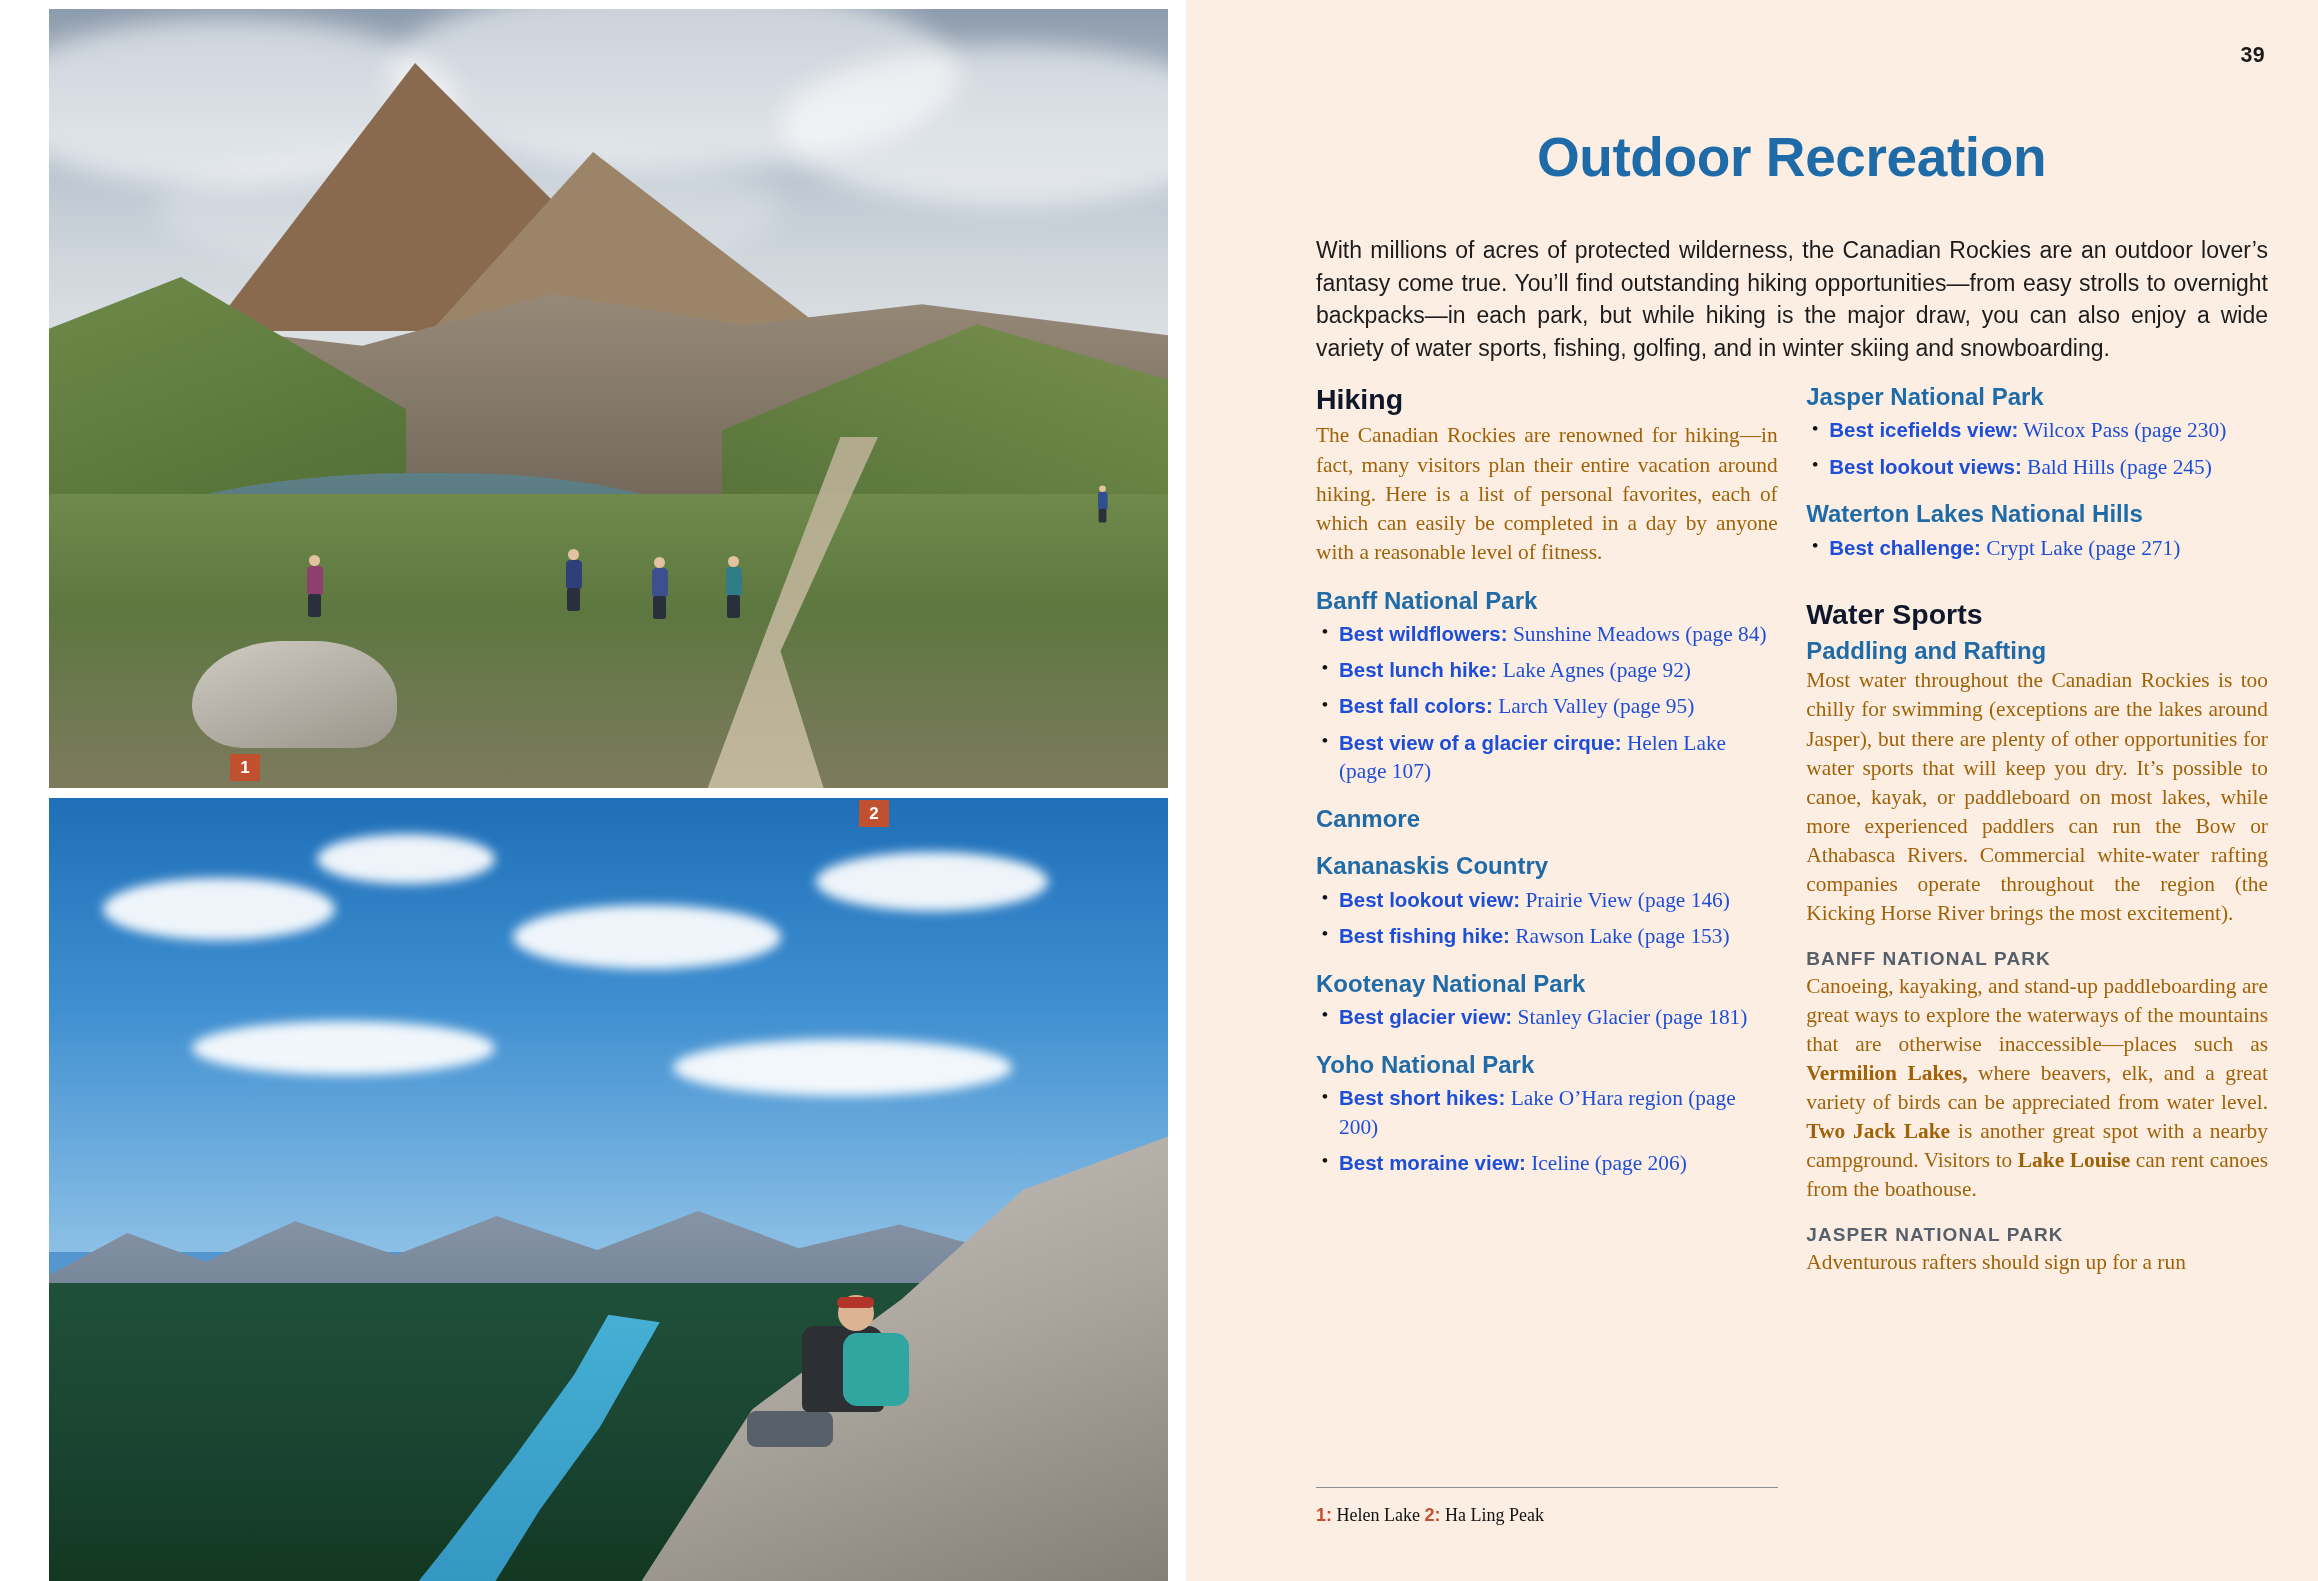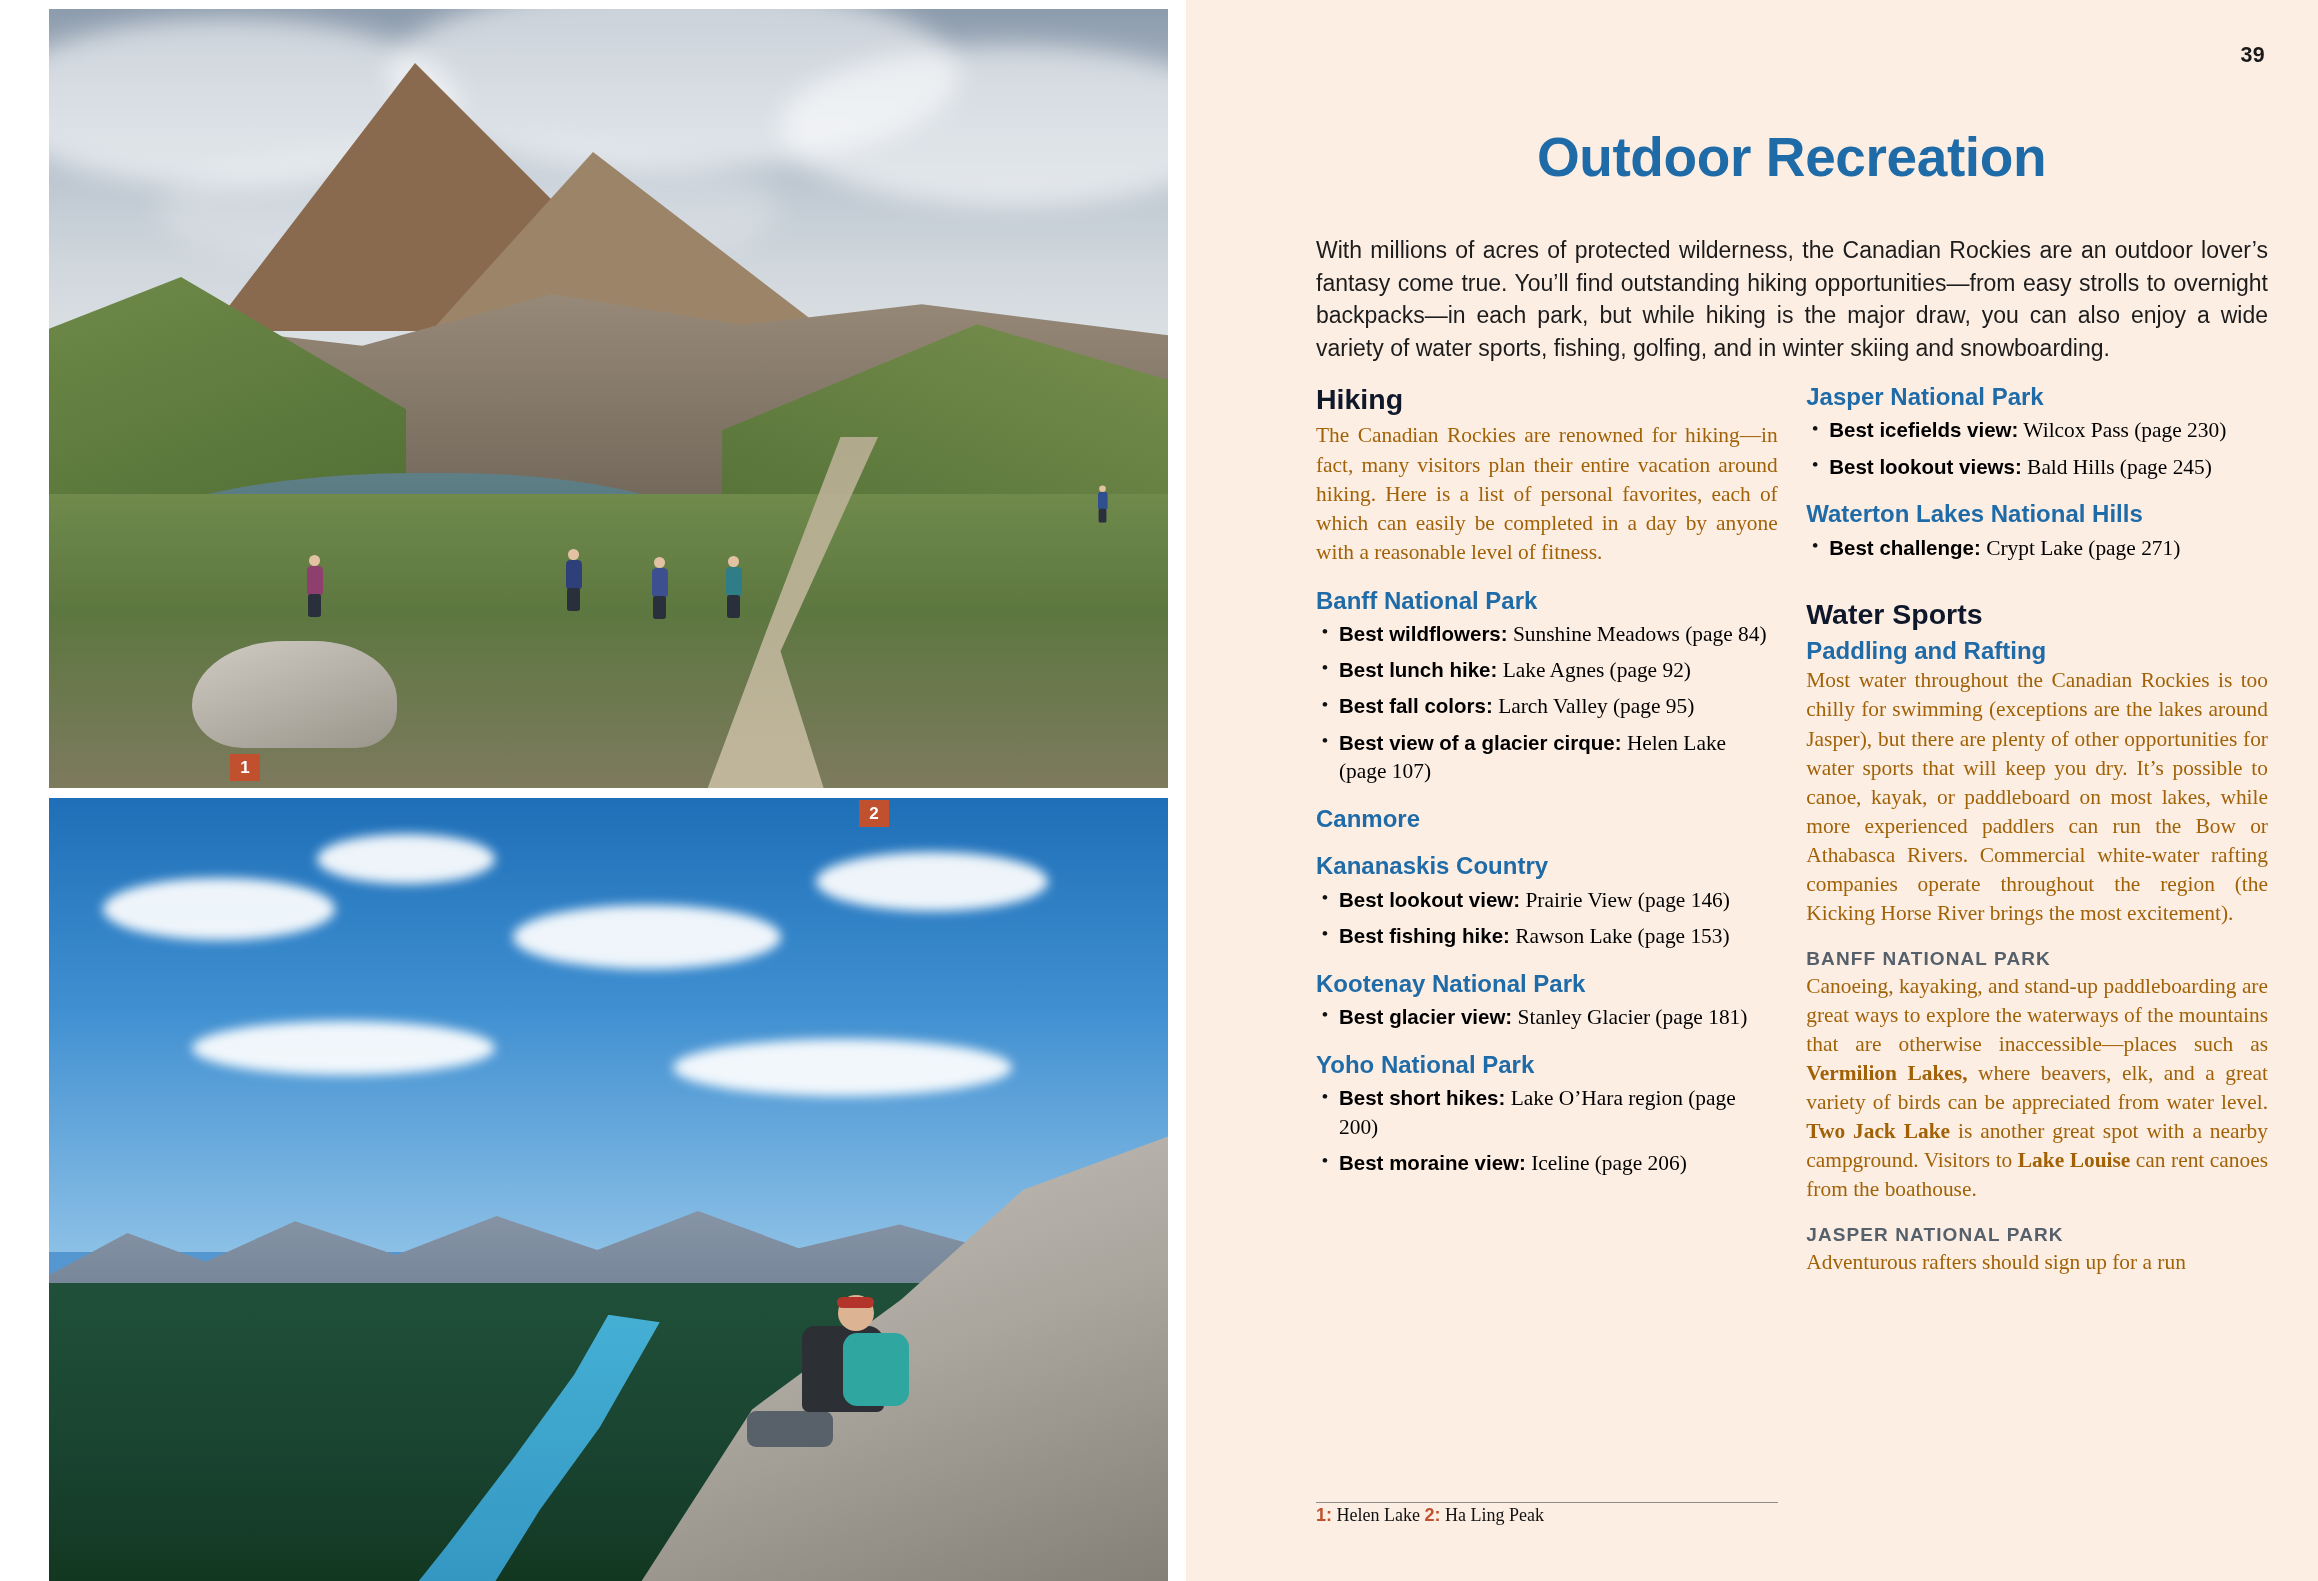--- a/index.html
+++ b/index.html
@@ -269,21 +269,21 @@
     list-style: none;
     margin: 0;
     padding: 0;
   }
   ul.bullets li {
     position: relative;
     padding-left: 23px;
     margin-bottom: 8px;
     font-size: 21.4px;
     line-height: 1.32;
-    color: #000000;
+    color: #1d4ed8;
     font-family: "Liberation Serif", serif;
   }
   ul.bullets li:before {
     content: "•";
     position: absolute;
     left: 5.4px;
     top: -0.9px;
     color: #111;
     font-size: 19.6px;
   }
@@ -294,21 +294,21 @@
   }
   .photo-credit {
     position: absolute;
     left: 0;
     bottom: 7.1px;
     width: 462px;
     font-size: 18px;
     color: #111;
     font-family: "Liberation Serif", serif;
     border-top: 0.9px solid #8d8d8d;
-    padding-top: 2px;
+    padding-top: 17px;
   }
   .photo-credit b { font-family: "Liberation Sans", sans-serif; color:#c1512e; }
 </style>
 </head>
 <body>
 
 <div class="page">
 
   <div class="left-col">
 

